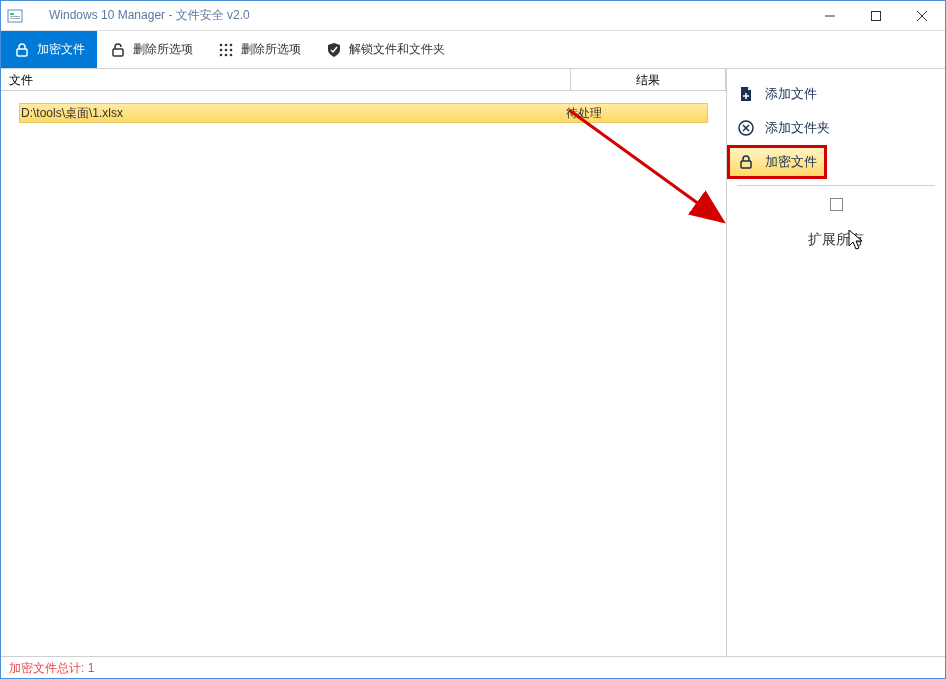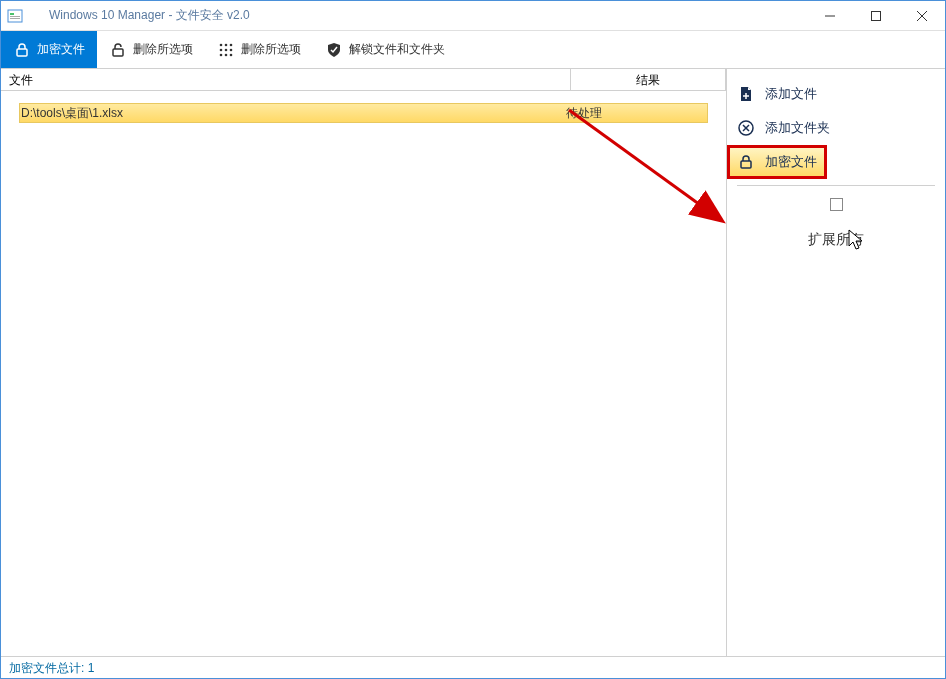--- a/index.html
+++ b/index.html
@@ -155,21 +155,21 @@
     .side-check .chk {
       width: 13px; height: 13px;
       border: 1px solid #888;
       background: #fff;
     }
     .statusbar {
       height: 22px;
       border-top: 1px solid #d0d0d0;
       padding: 3px 8px;
       font-size: 12px;
-      color: #0369a1;
+      color: #ef4444;
       background: #fff;
     }
     .arrow-overlay {
       position: absolute;
       left: 560px;
       top: 94px;
       pointer-events: none;
     }
     .cursor-overlay {
       position: absolute;

